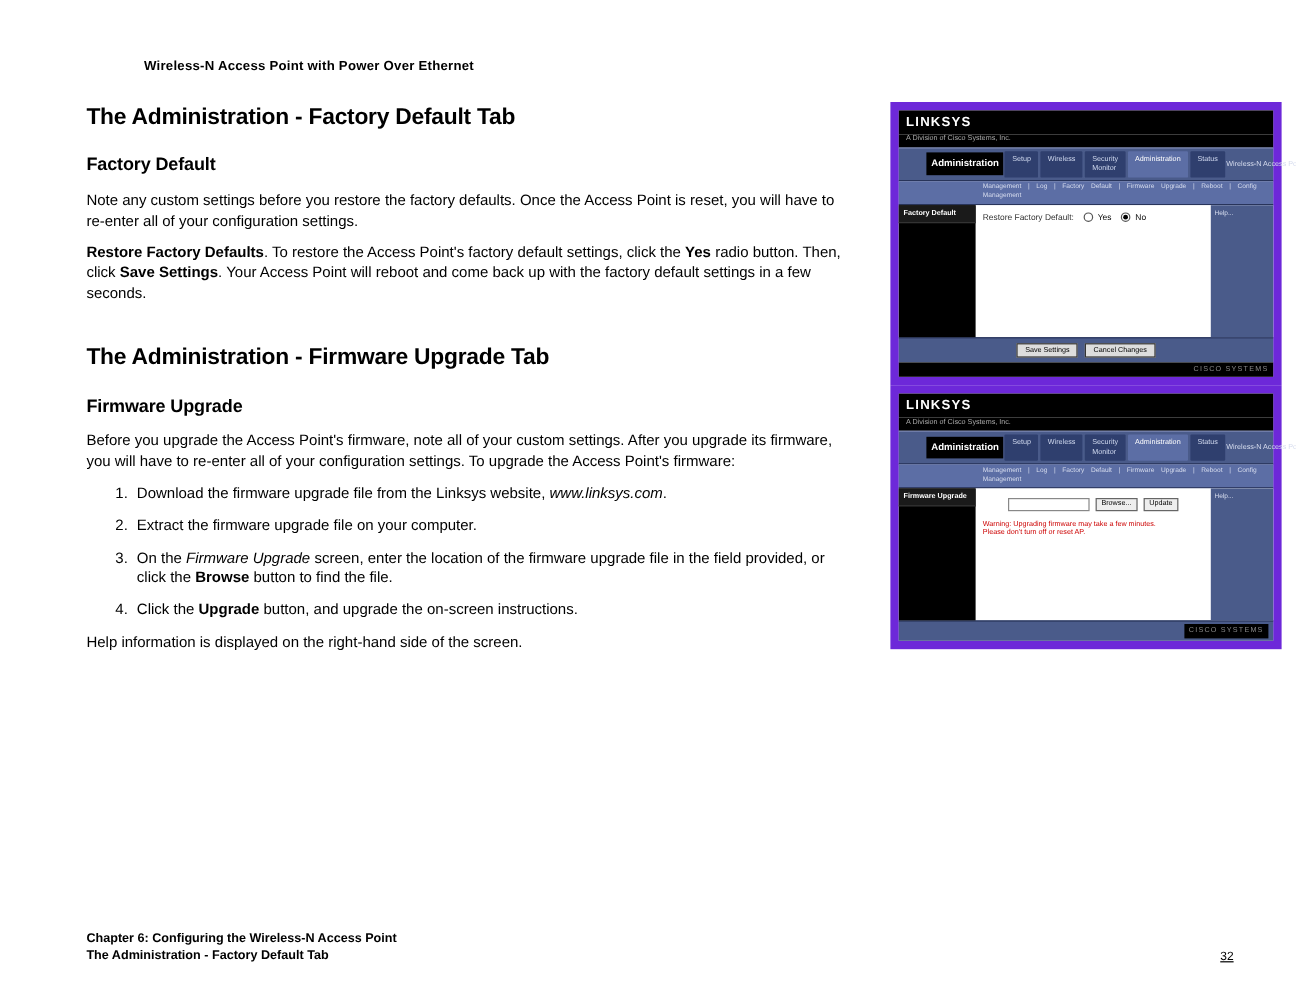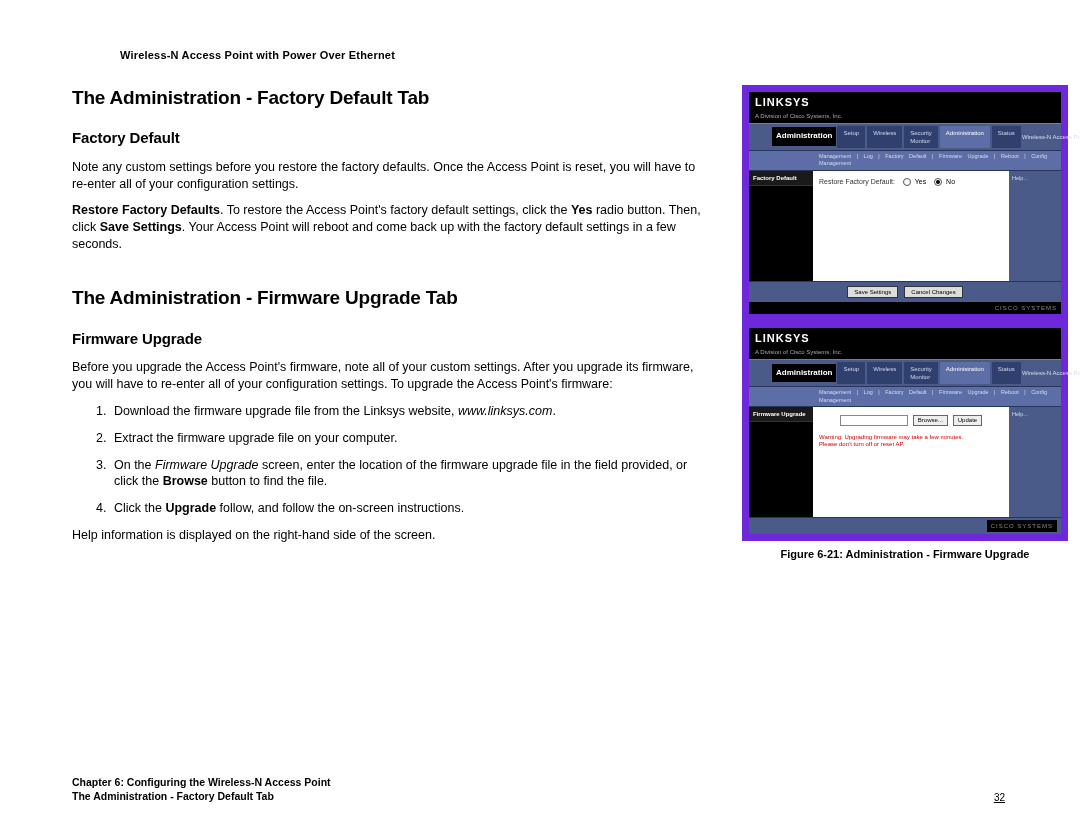--- a/index.html
+++ b/index.html
@@ -147,21 +147,21 @@
   }
   .mock-footer .fbtn {
     border:1px solid #333; background:#ddd; font-size:6px; padding:1px 6px;
   }
   .mock-logo {
     background:#000; display:flex; justify-content:flex-end; padding:2px 4px;
   }
   .mock-logo .cisco { color:#888; font-size:6px; letter-spacing:1px; }
 
   .page-footer {
-    position:absolute; bottom:30px; left:72px; right:75px;
+    position:absolute; bottom:30px; left:72px; right:52px;
     font-size:10.5px; color:#000;
     display:flex; justify-content:space-between; align-items:flex-end;
   }
   .page-footer .left-lines { line-height:1.4; }
   .page-footer .left-lines .b { font-weight:bold; }
   .page-number { font-size:10px;text-decoration:underline; }
 </style>
 </head>
 <body>
 
@@ -196,21 +196,21 @@
 
       <ol class="steps">
         <li>
           <span>Download the firmware upgrade file from the Linksys website, </span><span class="i">www.linksys.com</span><span>.</span>
         </li>
         <li>Extract the firmware upgrade file on your computer.</li>
         <li>
           <span>On the </span><span class="i">Firmware Upgrade</span><span> screen, enter the location of the firmware upgrade file in the field provided, or click the </span><span class="b">Browse</span><span> button to find the file.</span>
         </li>
         <li>
-          <span>Click the </span><span class="b">Upgrade</span><span> follow, and follow the on-screen instructions.</span>
+          <span>Click the </span><span class="b">Upgrade</span><span> button, and upgrade the on-screen instructions.</span>
         </li>
       </ol>
 
       <p class="body">Help information is displayed on the right-hand side of the screen.</p>
 
     </div>
 
     <div class="aside">
 
       <div class="mock">
@@ -293,21 +293,20 @@
             </div>
           </div>
           <div class="mock-right">
             <span>Help...</span>
           </div>
         </div>
         <div class="mock-logo" style="background:#4a5b8a; border-top:1px solid #28345a;">
           <span class="cisco" style="background:#000;padding:2px 4px;">CISCO SYSTEMS</span>
         </div>
       </div>
-      <div class="fig-caption">Figure 6-21: Administration - Firmware Upgrade</div>
 
     </div>
   </div>
 
   <div class="page-footer">
     <div class="left-lines">
       <div class="b">Chapter 6: Configuring the Wireless-N Access Point</div>
       <div class="b">The Administration - Factory Default Tab</div>
     </div>
     <div class="page-number">32</div>

